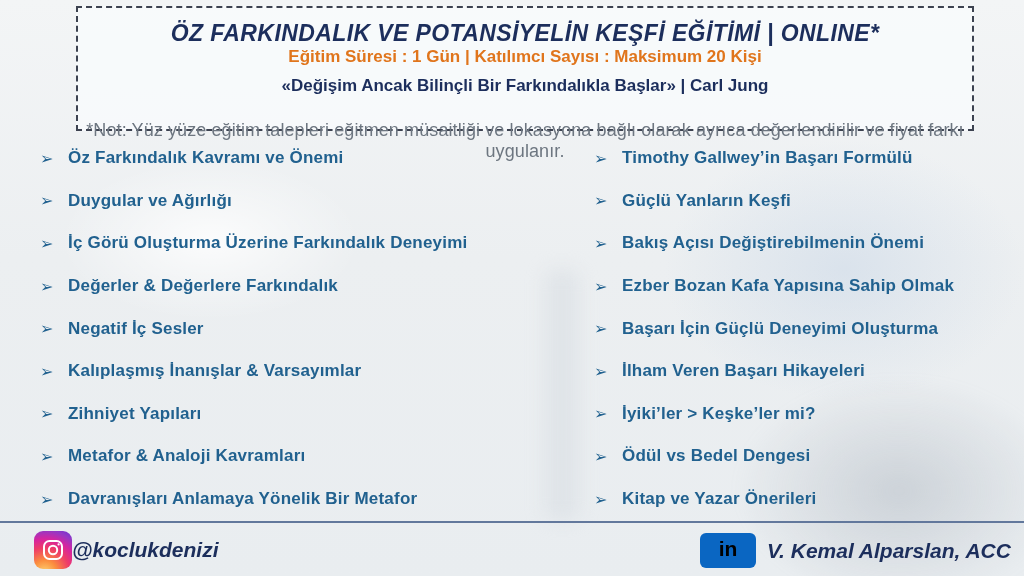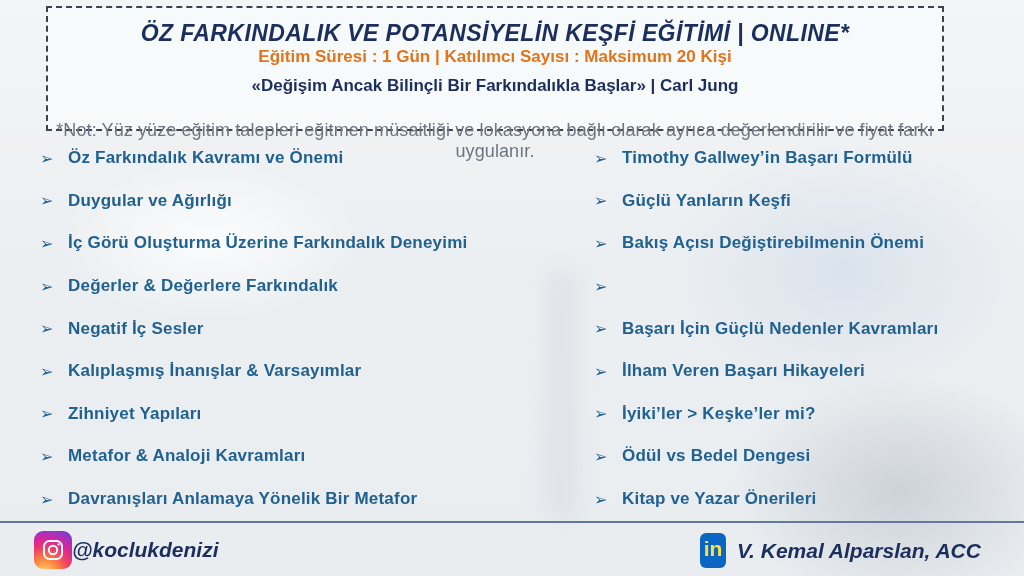--- a/index.html
+++ b/index.html
@@ -16,21 +16,21 @@
   .bg-tint  { right:0; top:140px; width:360px; height:260px; border-radius:50%;
               background:radial-gradient(closest-side, rgba(176,198,224,.30), rgba(176,198,224,0)); }
   .bg-tower { left:545px; top:270px; width:34px; height:250px; border-radius:10px;
               background:rgba(215,220,225,.55); filter:blur(9px); }
   .bg-trees { right:-40px; bottom:-30px; width:330px; height:230px; border-radius:45% 55% 40% 60%;
               background:radial-gradient(closest-side, rgba(150,160,172,.35), rgba(150,160,172,0)); filter:blur(6px); }
   .bg-cloud { left:60px; top:160px; width:300px; height:160px; border-radius:50%;
               background:radial-gradient(closest-side, rgba(255,255,255,.8), rgba(255,255,255,0)); }
 
   .header-box {
-    position:absolute; left:46px; top:6px; width:898px; height:125px;
+    position:absolute; left:76px; top:6px; width:898px; height:125px;
     border:2px dashed #3c4250;
     background:rgba(248,250,251,.85);
     text-align:center; padding-top:12px;
   }
   .title {
     color:var(--navy,#1c2e5c);
     font-size:23px; font-weight:bold; font-style:italic; letter-spacing:.4px;
   }
   .details {
     color:var(--orange,#e0751c);
@@ -70,23 +70,23 @@
     display:flex; align-items:center; justify-content:center;
   }
   .footer-text {
     color:var(--navy,#1c2e5c);
     font-size:21px; font-weight:bold; font-style:italic; white-space:nowrap;
   }
   .site-group { left:497px; top:9px; transform:translateX(-50%); cursor:pointer; }
   .site-group .footer-text { text-decoration:underline; text-underline-offset:4px; }
   .li-group { left:700px; top:5px; gap:11px; cursor:pointer; }
   .li-badge {
-    width:26px; height:35px; border-radius:6px;
+    width:56px; height:35px; border-radius:6px;
     background:var(--linkedin_blue,#0a66c2);
-    color:#fde047; font-weight:bold; font-size:21px;
+    color:#000000; font-weight:bold; font-size:21px;
     display:flex; align-items:center; justify-content:center;
     font-style:normal; padding-bottom:3px;
   }
 </style>
 </head>
 <body>
 
 <div class="bg-blob bg-sky"></div>
 <div class="bg-blob bg-tint"></div>
 <div class="bg-blob bg-cloud"></div>
@@ -146,24 +146,25 @@
     <li class="topic">
       <span class="bullet">➢</span>
       <span class="topic-text">Güçlü Yanların Keşfi</span>
     </li>
     <li class="topic">
       <span class="bullet">➢</span>
       <span class="topic-text">Bakış Açısı Değiştirebilmenin Önemi</span>
     </li>
     <li class="topic">
       <span class="bullet">➢</span>
-    </li>
-    <li class="topic">
-      <span class="bullet">➢</span>
-      <span class="topic-text">Başarı İçin Güçlü Nedenler Kavramları</span>
+      <span class="topic-text">Ezber Bozan Kafa Yapısına Sahip Olmak</span>
+    </li>
+    <li class="topic">
+      <span class="bullet">➢</span>
+      <span class="topic-text">Başarı İçin Güçlü Deneyimi Oluşturma</span>
     </li>
     <li class="topic">
       <span class="bullet">➢</span>
       <span class="topic-text">İlham Veren Başarı Hikayeleri</span>
     </li>
     <li class="topic">
       <span class="bullet">➢</span>
       <span class="topic-text">İyiki’ler &gt; Keşke’ler mi?</span>
     </li>
     <li class="topic">

